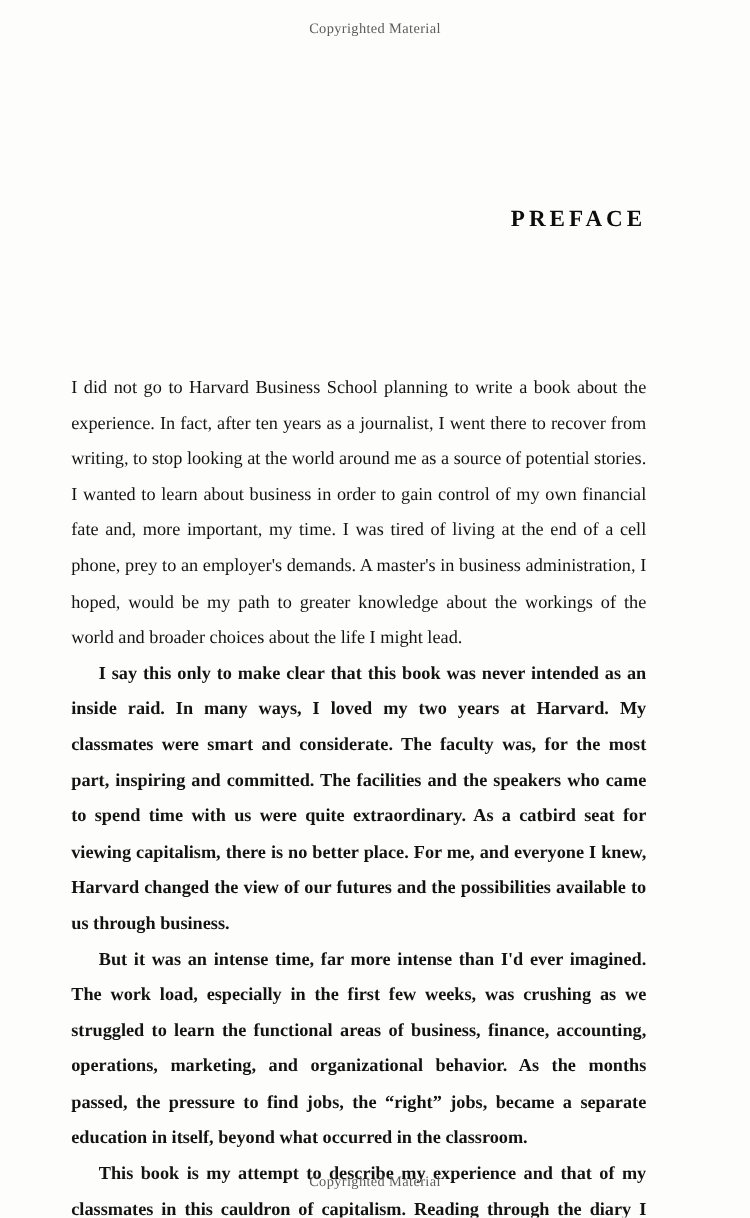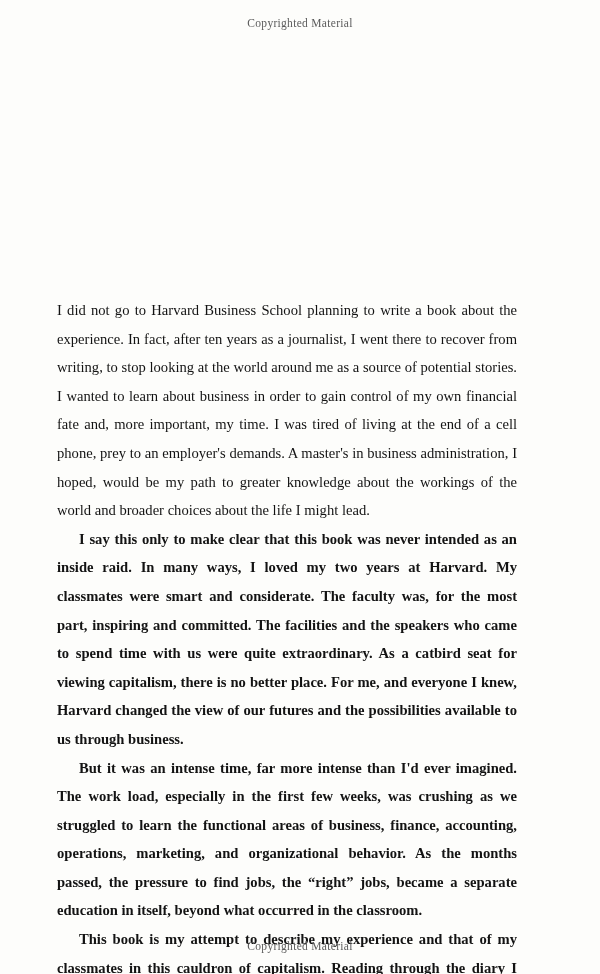--- a/index.html
+++ b/index.html
@@ -78,20 +78,21 @@
 </style>
 </head>
 <body>
 
 <div class="page">
 
   <div class="watermark watermark-top">Copyrighted Material</div>
 
   <div class="content">
 
+    <div class="chapter-title">PREFACE</div>
 
     <div class="body-text">
       <p>I did not go to Harvard Business School planning to write a book about the experience. In fact, after ten years as a journalist, I went there to recover from writing, to stop looking at the world around me as a source of potential stories. I wanted to learn about business in order to gain control of my own financial fate and, more important, my time. I was tired of living at the end of a cell phone, prey to an employer's demands. A master's in business administration, I hoped, would be my path to greater knowledge about the workings of the world and broader choices about the life I might lead.</p>
       <p>I say this only to make clear that this book was never intended as an inside raid. In many ways, I loved my two years at Harvard. My classmates were smart and considerate. The faculty was, for the most part, inspiring and committed. The facilities and the speakers who came to spend time with us were quite extraordinary. As a catbird seat for viewing capitalism, there is no better place. For me, and everyone I knew, Harvard changed the view of our futures and the possibilities available to us through business.</p>
       <p>But it was an intense time, far more intense than I'd ever imagined. The work load, especially in the first few weeks, was crushing as we struggled to learn the functional areas of business, finance, accounting, operations, marketing, and organizational behavior. As the months passed, the pressure to find jobs, the “right” jobs, became a separate education in itself, beyond what occurred in the classroom.</p>
       <p>This book is my attempt to describe my experience and that of my classmates in this cauldron of capitalism. Reading through the diary I kept during my two years there, I was surprised by the emotions the experience</p>
     </div>
 
   </div>
 

